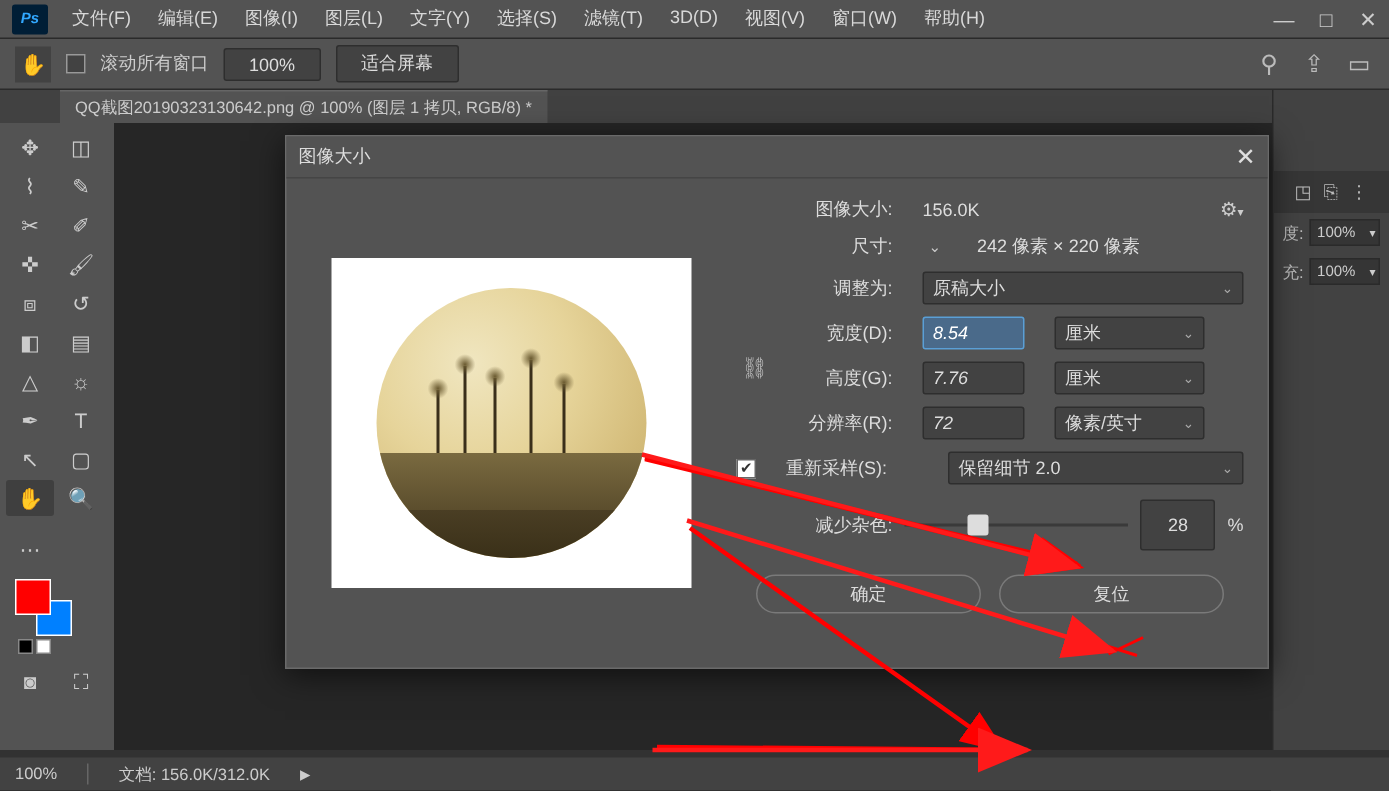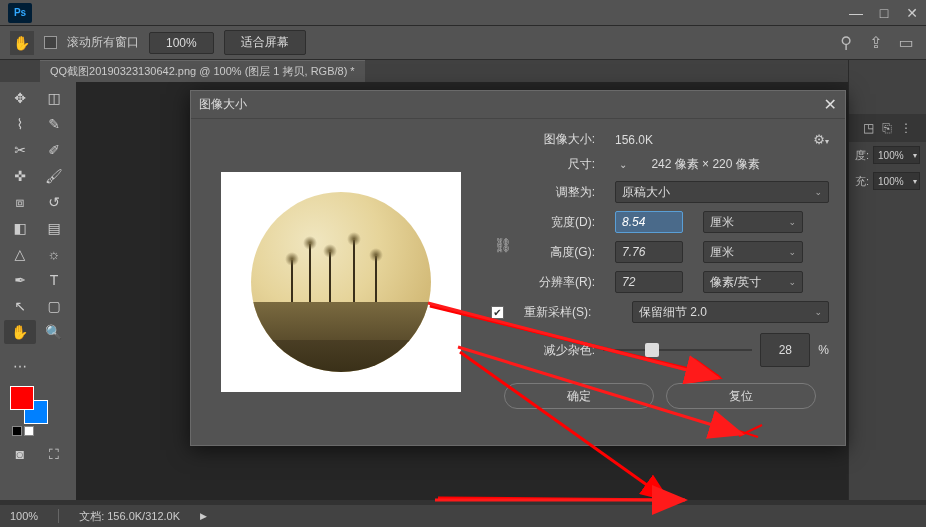--- a/index.html
+++ b/index.html
@@ -1,18 +1,18 @@
 <!DOCTYPE html>
 <html><head>
 <meta charset="utf-8">
 <style>
 * { margin: 0; padding: 0; box-sizing: border-box; font-family: "Microsoft YaHei", sans-serif; }
 body { width: 926px; height: 527px; background: #323232; overflow: hidden; position: relative; }
 .titlebar { height: 26px; background: #535353; display: flex; align-items: center; border-bottom: 1px solid #2a2a2a; }
-.ps-logo { width: 24px; height: 20px; background: #001e36; color: #31a8ff; font-size: 10px; font-weight: bold; display: flex; align-items: center; justify-content: center; margin: 0 8px; border-radius: 2px; }
+.ps-logo { width: 24px; height: 20px; background: #001e36; color: #31a8ff; font-size: 10px; font-weight: bold; display: flex; align-items: center; justify-content: center; margin: 0 8px; border-radius: 2px; font-style: italic; }
 .menu { display: flex; gap: 2px; font-size: 12px; color: #d8d8d8; }
 .menu-item { padding: 4px 8px; cursor: default; }
 .win-controls { margin-left: auto; display: flex; }
 .win-btn { width: 28px; height: 22px; color: #ccc; display: flex; align-items: center; justify-content: center; font-size: 14px; }
 
 .options-bar { height: 34px; background: #535353; display: flex; align-items: center; padding: 0 10px; gap: 10px; border-bottom: 1px solid #2a2a2a; }
 .opt-tool { width: 24px; height: 24px; background: #424242; display: flex; align-items: center; justify-content: center; color: #ccc; font-size: 14px; }
 .checkbox { width: 13px; height: 13px; border: 1px solid #999; background: #424242; }
 .opt-label { color: #ccc; font-size: 12px; }
 .opt-btn { padding: 3px 16px; background: #424242; border: 1px solid #2e2e2e; color: #ddd; font-size: 12px; border-radius: 2px; }
@@ -80,20 +80,33 @@
 .strip-top { height: 28px; background: #363636; display: flex; align-items: center; justify-content: center; gap: 8px; color: #bbb; font-size: 12px; }
 .strip-row { height: 26px; display: flex; align-items: center; padding: 0 6px; color: #bbb; font-size: 11px; gap: 4px; }
 .strip-dd { width: 50px; background: #353535; border: 1px solid #2a2a2a; padding: 1px 4px; font-size: 10px; color: #ccc; position: relative; height: 18px; display:flex; align-items:center; }
 .strip-dd .dd { position: absolute; right: 2px; font-size: 8px; }
 </style>
 </head>
 <body>
 
 <div class="titlebar">
   <div class="ps-logo">Ps</div>
+  <div class="menu">
+    <div class="menu-item">文件(F)</div>
+    <div class="menu-item">编辑(E)</div>
+    <div class="menu-item">图像(I)</div>
+    <div class="menu-item">图层(L)</div>
+    <div class="menu-item">文字(Y)</div>
+    <div class="menu-item">选择(S)</div>
+    <div class="menu-item">滤镜(T)</div>
+    <div class="menu-item">3D(D)</div>
+    <div class="menu-item">视图(V)</div>
+    <div class="menu-item">窗口(W)</div>
+    <div class="menu-item">帮助(H)</div>
+  </div>
   <div class="win-controls">
     <div class="win-btn">—</div>
     <div class="win-btn">□</div>
     <div class="win-btn">✕</div>
   </div>
 </div>
 
 <div class="options-bar">
   <div class="opt-tool">✋</div>
   <div class="checkbox"></div>

